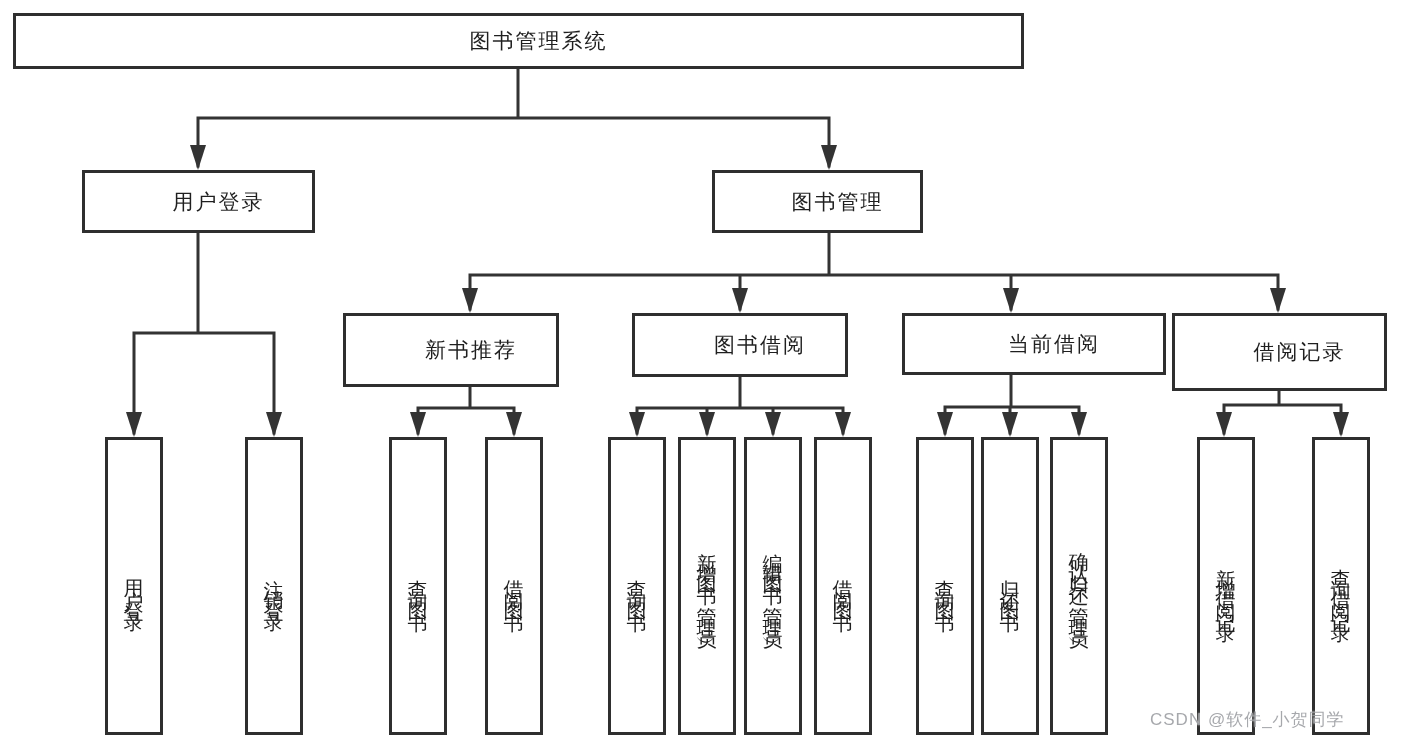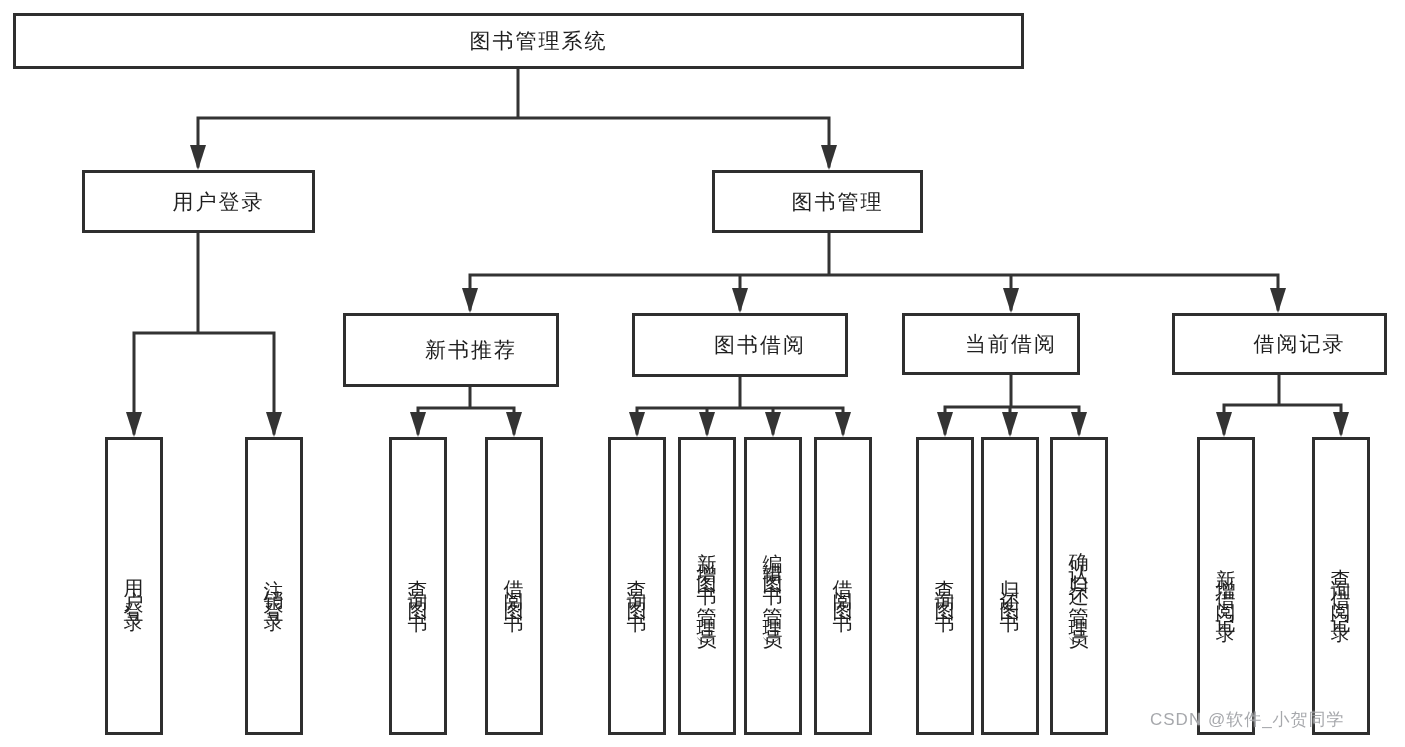--- a/index.html
+++ b/index.html
@@ -129,24 +129,24 @@
   <div class="box hbox" style="left:712px; top:170px; width:211px;">
     <span>图书管理</span>
   </div>
 
   <div class="box hbox" style="left:343px; top:313px; width:216px; height:74px;">
     <span>新书推荐</span>
   </div>
   <div class="box hbox" style="left:632px; top:313px; width:216px; height:64px;">
     <span>图书借阅</span>
   </div>
-  <div class="box hbox" style="left:902px; top:313px; width:178px; height:62px;">
+  <div class="box hbox" style="left:902px; top:313px; width:264px; height:62px;">
     <span>当前借阅</span>
   </div>
-  <div class="box hbox" style="left:1172px; top:313px; width:215px; height:62px;">
+  <div class="box hbox" style="left:1172px; top:313px; width:215px; height:78px;">
     <span>借阅记录</span>
   </div>
 
   <div class="box vbox" style="left:105px;">
     <span class="v-label">用户登录</span>
   </div>
   <div class="box vbox" style="left:245px;">
     <span class="v-label">注销登录</span>
   </div>
 

